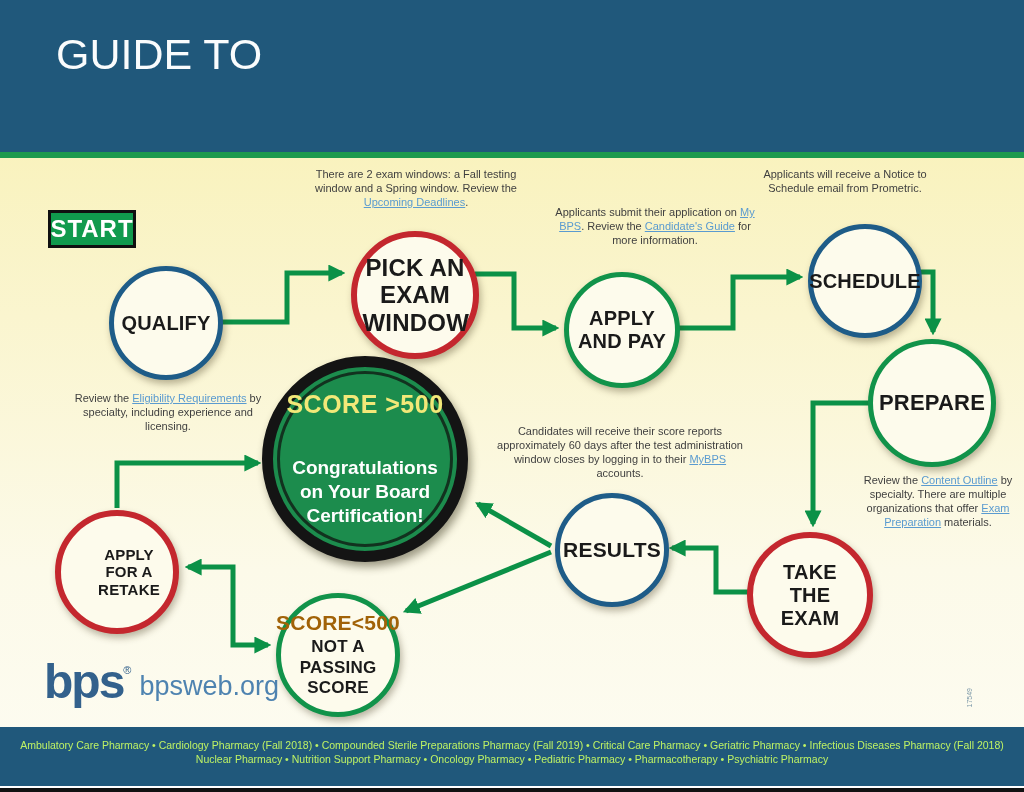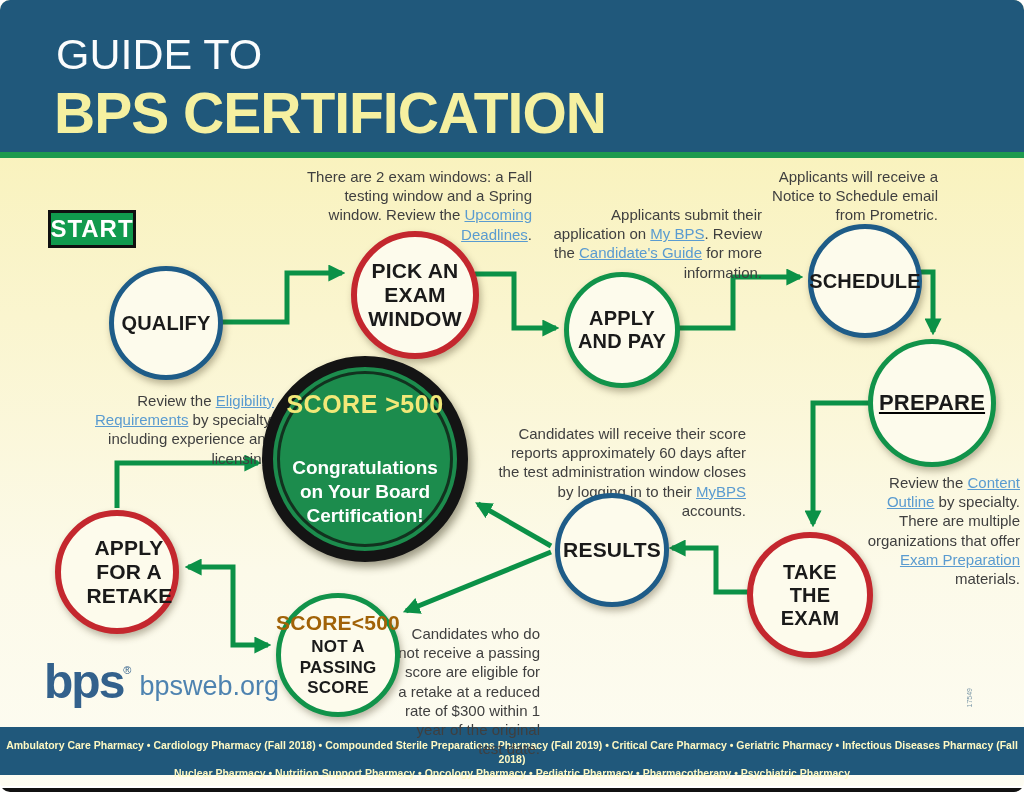--- a/index.html
+++ b/index.html
@@ -1,65 +1,65 @@
 <!DOCTYPE html>
 <html><head>
 <meta charset="utf-8">
 <style>
   html,body{margin:0;padding:0;}
   body{font-family:"Liberation Sans", sans-serif;}
   #canvas{position:relative;width:1024px;height:792px;overflow:hidden;
-    background:linear-gradient(180deg,#F8F0AE 0%,#FAF5CF 40%,#FCFAE9 72%,#FDFCF2 100%);border-radius:10px;}
+    background:linear-gradient(180deg,#F8F0AE 0%,#FAF5CF 40%,#FCFAE9 72%,#FDFCF2 100%);}
   
   .header{position:absolute;left:0;top:0;width:1024px;height:152px;background:#20587B;}
   .hdr-strip{position:absolute;left:0;top:152px;width:1024px;height:6px;background:#1E9A4E;}
   .title1{position:absolute;left:56px;top:30px;color:#FAFCFD;font-size:43px;font-weight:400;letter-spacing:0px;}
   .title2{position:absolute;left:54px;top:80px;color:#F5F0A0;font-size:57px;font-weight:700;letter-spacing:-1px;}
   
-  .footer{position:absolute;left:0;top:727px;width:1024px;height:48px;background:#20587B;color:#fef9c3;font-weight:bold;}
+  .footer{position:absolute;left:0;top:727px;width:1024px;height:60px;background:#20587B;color:#bef264;}
   .footer .fl{width:1024px;text-align:center;font-size:10.5px;line-height:14px;}
   .footer .fl1{margin-top:11px;}
   .footer-white{position:absolute;left:0;top:786px;width:1024px;height:2px;background:#FFFFFF;}
   .footer-black{position:absolute;left:0;top:788px;width:1024px;height:4px;background:#111111;}
   
   .start{position:absolute;left:48px;top:210px;width:82px;height:32px;background:#109A4D;border:3px solid #101010;
     color:#FFFFFF;font-weight:700;font-size:24px;letter-spacing:1px;display:flex;align-items:center;justify-content:center;}
   
   .node{position:absolute;border-radius:50%;background:#FDFBEC;display:flex;align-items:center;justify-content:center;
     text-align:center;box-shadow:2px 4px 7px rgba(60,50,20,.35);z-index:3;}
   .node .lbl{font-weight:700;color:#1A1A1A;font-size:20px;line-height:1.15;letter-spacing:.2px;}
   .b-blue{border:5px solid #1E5C88;}
   .b-red{border:6px solid #C4272E;}
   .b-green{border:5px solid #11934A;}
   .n-qualify{left:109px;top:266px;width:104px;height:104px;}
   .n-pick{left:351px;top:231px;width:116px;height:116px;}
-  .n-pick .lbl{width:105px;font-size:21px;}
+  .n-pick .lbl{width:105px;font-size:24px;}
   .n-apply{left:564px;top:272px;width:106px;height:106px;}
   .n-apply .lbl{width:92px;}
   .n-schedule{left:808px;top:224px;width:104px;height:104px;}
-  .n-prepare{left:868px;top:339px;width:118px;height:118px;text-decoration:underline;}
+  .n-prepare{left:868px;top:339px;width:118px;height:118px;}
   .n-prepare .lbl{font-size:22px;}
   .n-take{left:747px;top:532px;width:114px;height:114px;}
   .n-take .lbl{width:100px;}
   .n-results{left:555px;top:493px;width:104px;height:104px;}
   .n-results .lbl{font-size:21px;}
   .n-fail{left:276px;top:593px;width:114px;height:114px;}
   .n-fail .l1{font-size:21px;font-weight:700;color:#a16207;}
   .n-fail .l2{font-size:17px;font-weight:700;color:#1A1A1A;width:100px;line-height:1.2;margin-top:2px;}
   .n-retake{left:55px;top:510px;width:112px;height:112px;}
-  .n-retake .lbl{width:85px;font-size:21px;margin-left:24px;}
+  .n-retake .lbl{width:85px;font-size:15px;margin-left:24px;}
   
   .big{position:absolute;left:262px;top:356px;width:184px;height:184px;border-radius:50%;
     background:#1C8C4D;border:11px solid #141414;display:flex;flex-direction:column;align-items:center;justify-content:center;
     text-align:center;box-shadow:3px 5px 8px rgba(40,35,10,.45);z-index:3;gap:33px;}
   .big::before{content:"";position:absolute;inset:4px;border:3px solid #12321F;border-radius:50%;}
   .big .l1{color:#F2E878;font-weight:700;font-size:25px;letter-spacing:.5px;position:relative;}
   .big .l2{color:#FFFFFF;font-weight:700;font-size:19px;width:165px;line-height:1.25;margin-top:4px;position:relative;}
   
-  .note{position:absolute;color:#3F3F3F;font-size:15px;line-height:1.28;text-align:right;z-index:2;}
+  .note{position:absolute;color:#3F3F3F;font-size:11px;line-height:1.28;text-align:center;z-index:2;}
   .lnk{color:#5A9BD0;text-decoration:underline;cursor:pointer;}
   .note-pick{left:300px;top:167px;width:232px;}
   .note-applypay{left:548px;top:205px;width:214px;}
   .note-schedule{left:752px;top:167px;width:186px;}
   .note-qualify{left:62px;top:391px;width:212px;}
   .note-results{left:494px;top:424px;width:252px;}
   .note-prepare{left:856px;top:473px;width:164px;}
   .note-retake{left:398px;top:624px;width:142px;}
   .note-exam{left:638px;top:667px;width:316px;}
   
@@ -71,21 +71,20 @@
   
   .arrows{position:absolute;left:0;top:0;z-index:1;}
 </style>
 </head>
 <body>
 
 <div id="canvas">
 
   <div class="header">
     <div class="title1">GUIDE TO</div>
-    <div class="title2">BPS CERTIFICATION</div>
   </div>
   <div class="hdr-strip"></div>
 
   <svg class="arrows" width="1024" height="792" viewBox="0 0 1024 792">
     <defs>
       <marker id="ah" viewBox="0 0 10 10" refX="8" refY="5" markerWidth="3.4" markerHeight="3.4" orient="auto-start-reverse">
         <path d="M0,0 L10,5 L0,10 z" fill="#0B9147"></path>
       </marker>
     </defs>
     <g fill="none" stroke="#0B9147" stroke-width="5">
@@ -145,21 +144,20 @@
   <div class="note note-schedule">Applicants will receive a Notice to Schedule email from Prometric.</div>
 
   <div class="note note-applypay"><span>Applicants submit their application on </span><a class="lnk">My BPS</a><span>. Review the </span><a class="lnk">Candidate's Guide</a><span> for more information.</span></div>
 
   <div class="note note-qualify"><span>Review the </span><a class="lnk">Eligibility Requirements</a><span> by specialty, including experience and licensing.</span></div>
 
   <div class="note note-results"><span>Candidates will receive their score reports approximately 60 days after the test administration window closes by logging in to their </span><a class="lnk">MyBPS</a><span> accounts.</span></div>
 
   <div class="note note-prepare"><span>Review the </span><a class="lnk">Content Outline</a><span> by specialty. There are multiple organizations that offer </span><a class="lnk">Exam Preparation</a><span> materials.</span></div>
 
-  <div class="note note-retake">Candidates who do not receive a passing score are eligible for a retake at a reduced rate of $300 within 1 year of the original test date.</div>
 
 
   <div class="logo">
     <span class="bps">bps</span><span class="reg">®</span><span class="site">bpsweb.org</span>
   </div>
 
   <div class="docnum">17549</div>
 
   <div class="footer">
     <div class="fl fl1">Ambulatory Care Pharmacy • Cardiology Pharmacy (Fall 2018) • Compounded Sterile Preparations Pharmacy (Fall 2019) • Critical Care Pharmacy • Geriatric Pharmacy • Infectious Diseases Pharmacy (Fall 2018)</div>

